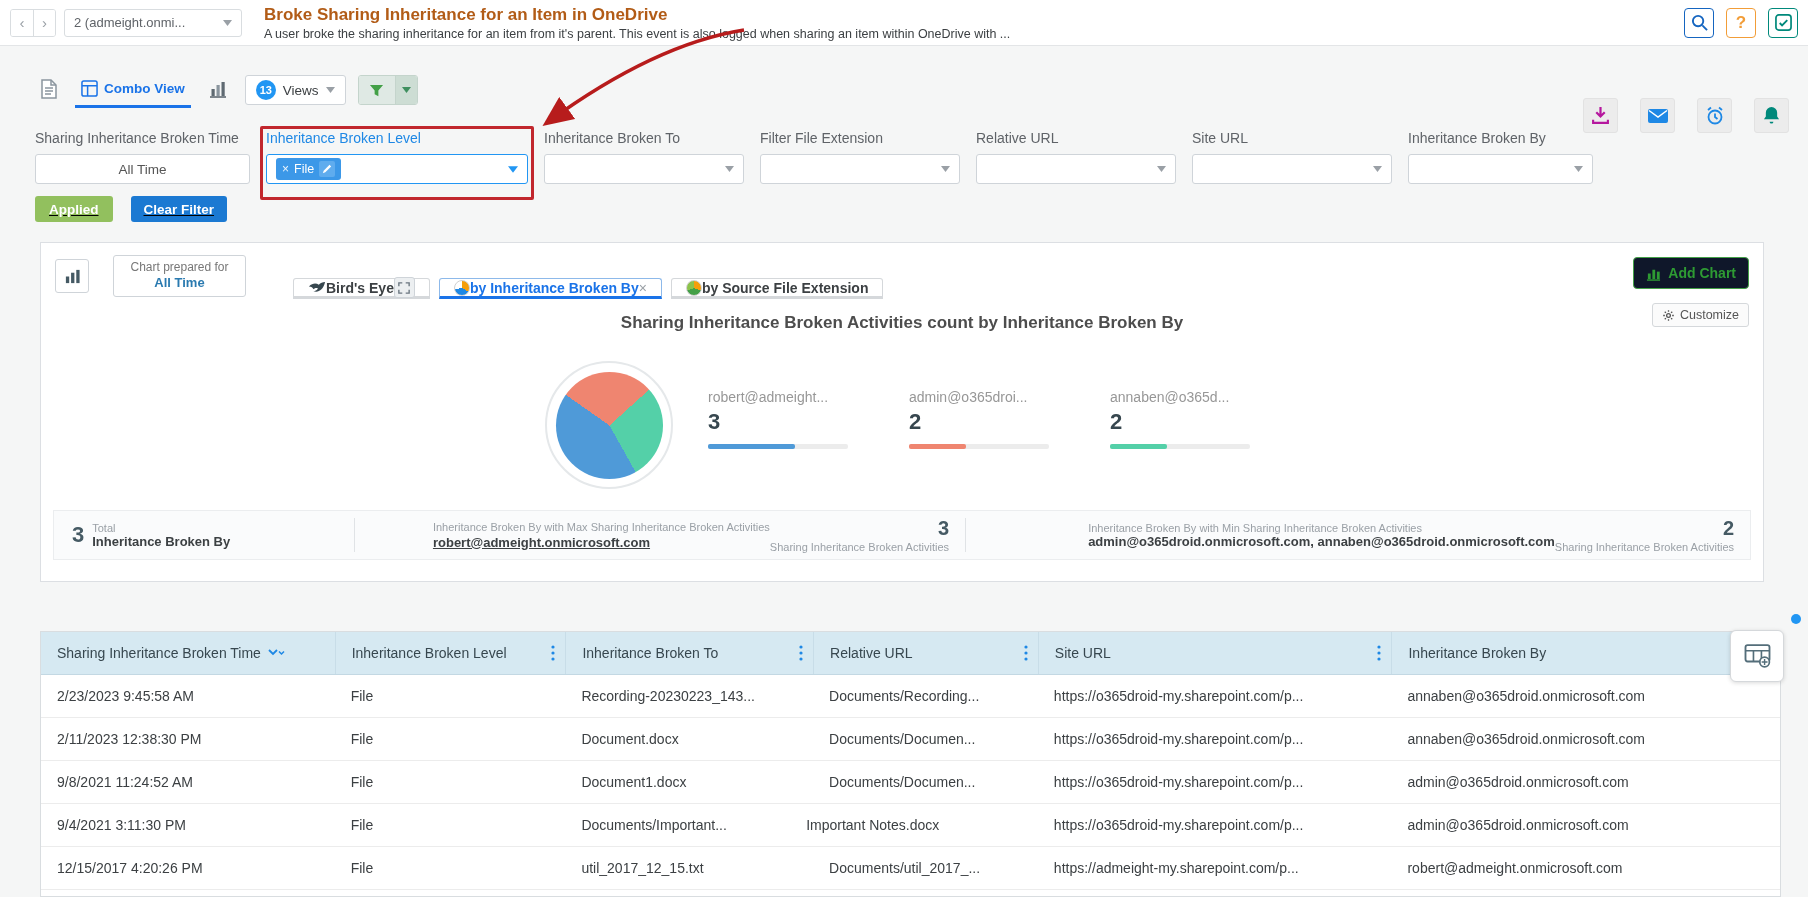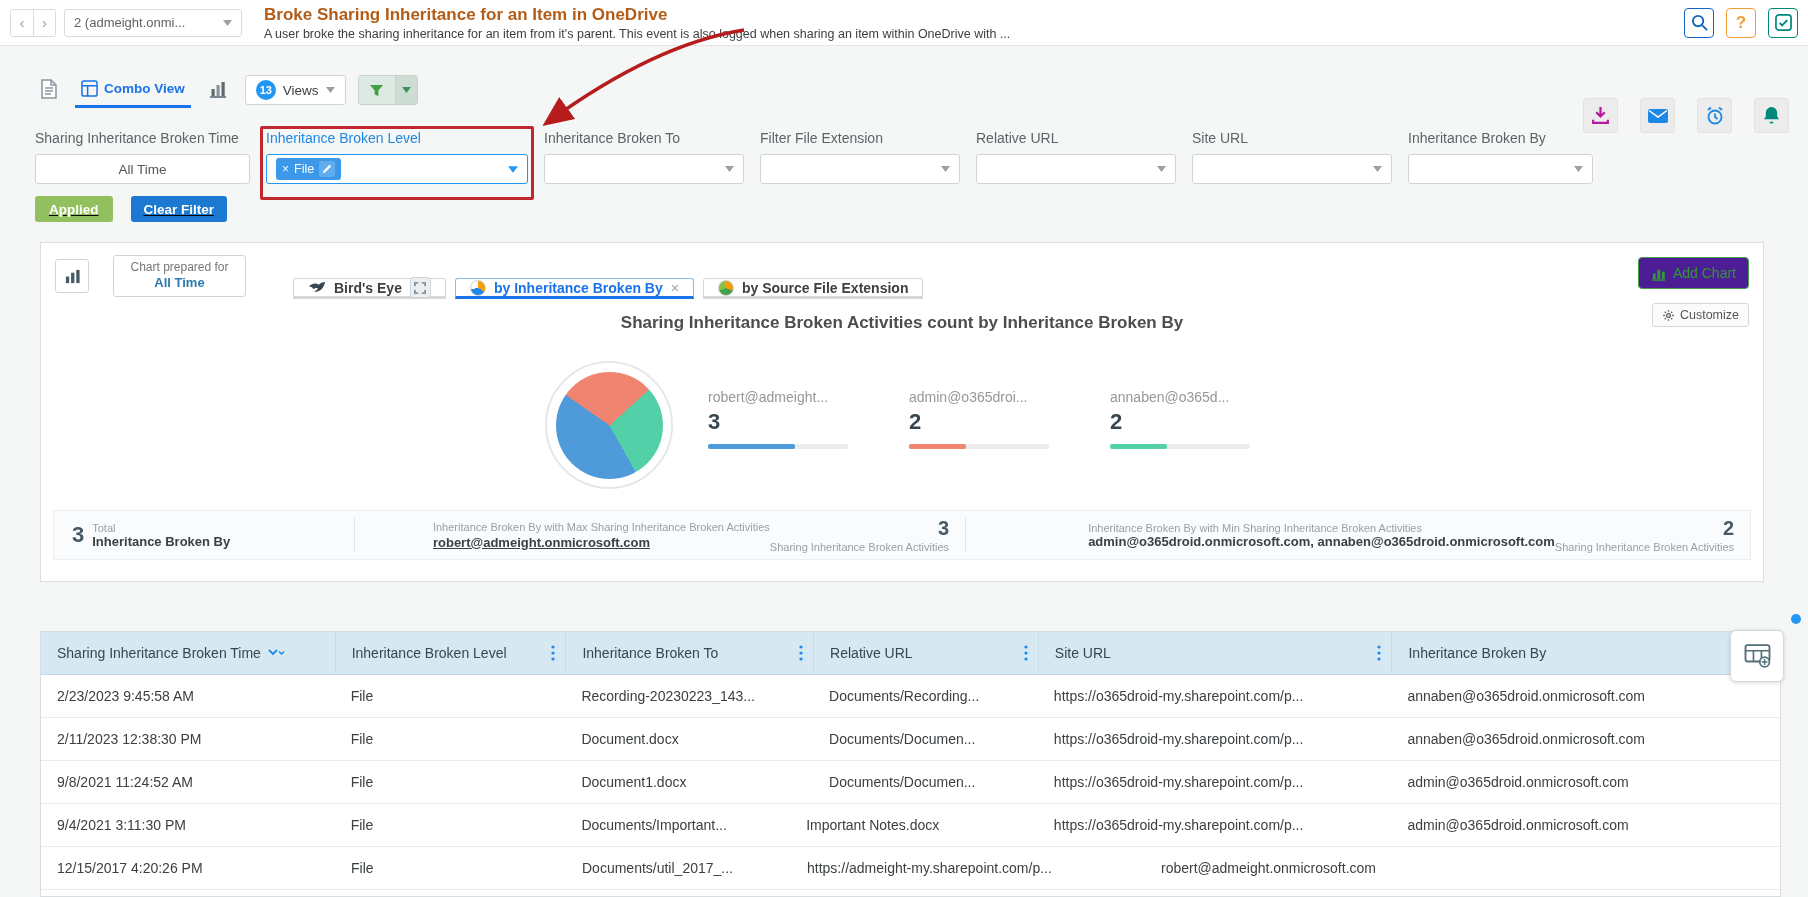--- a/index.html
+++ b/index.html
@@ -67,31 +67,31 @@
 
   
   .chart-panel { position:absolute; left:40px; top:242px; width:1724px; height:340px; background:#fff; border:1px solid #dcdfe3; }
   .cp-charticon { position:absolute; left:14px; top:16px; width:34px; height:34px; background:#fff; border:1px solid #cfd4d9;
                   border-radius:3px; display:flex; align-items:center; justify-content:center; cursor:pointer; }
   .cp-prepared { position:absolute; left:72px; top:12px; width:133px; height:42px; border:1px solid #cfd4d9; border-radius:3px;
                  background:#fff; text-align:center; padding-top:4px; cursor:pointer; }
   .cp-prep-cap { font-size:12px; color:#777; }
   .cp-prep-val { font-size:13px; font-weight:bold; color:#2a7ab0; margin-top:1px; }
   .cp-tabs { position:absolute; left:252px; top:12px; height:44px; display:flex; gap:9px; }
-  .cp-tab { display:flex; align-items:center; gap:8px; padding:0 14px; background:#fff; border:1px solid #d5d8db;
+  .cp-tab { display:flex; align-items:center; padding:0 14px; background:#fff; border:1px solid #d5d8db;
             border-bottom:3px solid #d5d8db; border-radius:3px 3px 0 0; font-size:14px; font-weight:bold; color:#3c4043; cursor:pointer;margin-top:23px; }
   .cp-tab.active { border:1px solid #8db9ea; border-bottom:3px solid #1a73e8; color:#1a73e8; }
   .expand-box { width:21px; height:21px; background:#eceff1; border:1px solid #cfd4d9; border-radius:3px;
                 display:flex; align-items:center; justify-content:center; }
   .mini-pie { width:16px; height:16px; border-radius:50%; border:1px solid #d0d0d0; }
   .mini-pie.p1 { background:conic-gradient(#f59e0b 0 120deg, #1e88e5 120deg 260deg, #fff 260deg 360deg); }
   .mini-pie.p2 { background:conic-gradient(#f59e0b 0 110deg, #43a047 110deg 250deg, #8bc34a 250deg 360deg); }
   .tab-close { color:#9aa0a6; font-size:14px; font-weight:normal; cursor:pointer; }
   .add-chart { position:absolute; right:14px; top:14px; height:32px; display:flex; align-items:center; gap:7px; padding:0 12px;
-               background:#4c1d95; border:1.5px solid #43a047; border-radius:4px; color:#2e9b33; font-size:14px; font-weight:normal; cursor:pointer; }
+               background:#0f172a; border:1.5px solid #43a047; border-radius:4px; color:#2e9b33; font-size:14px; font-weight:bold; cursor:pointer; }
   .customize { position:absolute; right:14px; top:60px; height:24px; display:flex; align-items:center; gap:5px; padding:0 9px;
                background:#fbfbfb; border:1px solid #d5d8db; border-radius:3px; color:#555; font-size:12.5px; cursor:pointer; }
   .cp-title { position:absolute; left:0; right:0; top:70px; text-align:center; font-size:17px; font-weight:bold; color:#4d4d4d; }
   .pie-outer { position:absolute; left:504px; top:118px; width:128px; height:128px; border-radius:50%;
                border:2px solid #e5e8ea; background:#fff; display:flex; align-items:center; justify-content:center; }
   .pie { width:107px; height:107px; border-radius:50%; cursor:pointer; }
   .legend { position:absolute; left:667px; top:146px; display:flex; gap:49px; }
   .legend-item { width:152px; cursor:pointer; }
   .lg-name { font-size:14px; color:#979797; white-space:nowrap; overflow:hidden; }
   .lg-value { font-size:22px; font-weight:bold; color:#37474f; margin-top:4px; }
@@ -577,20 +577,21 @@
       <div class="td c0">9/4/2021 3:11:30 PM</div>
       <div class="td c1">File</div>
       <div class="td c3">Documents/Important...</div>
       <div class="td c2">Important Notes.docx</div>
       <div class="td c4">https://o365droid-my.sharepoint.com/p...</div>
       <div class="td c5">admin@o365droid.onmicrosoft.com</div>
     </div>
     <div class="t-row">
       <div class="td c0">12/15/2017 4:20:26 PM</div>
       <div class="td c1">File</div>
+      <div class="td c2">util_2017_12_15.txt</div>
       <div class="td c3">Documents/util_2017_...</div>
       <div class="td c4">https://admeight-my.sharepoint.com/p...</div>
       <div class="td c5">robert@admeight.onmicrosoft.com</div>
     </div>
   </section>
 
   <button class="float-btn">
     <span>
       <svg width="27" height="24" viewBox="0 0 24 22">
           <rect x="1" y="1" width="22" height="15" rx="2" stroke="#546e7a" stroke-width="1.7" fill="none"></rect>

